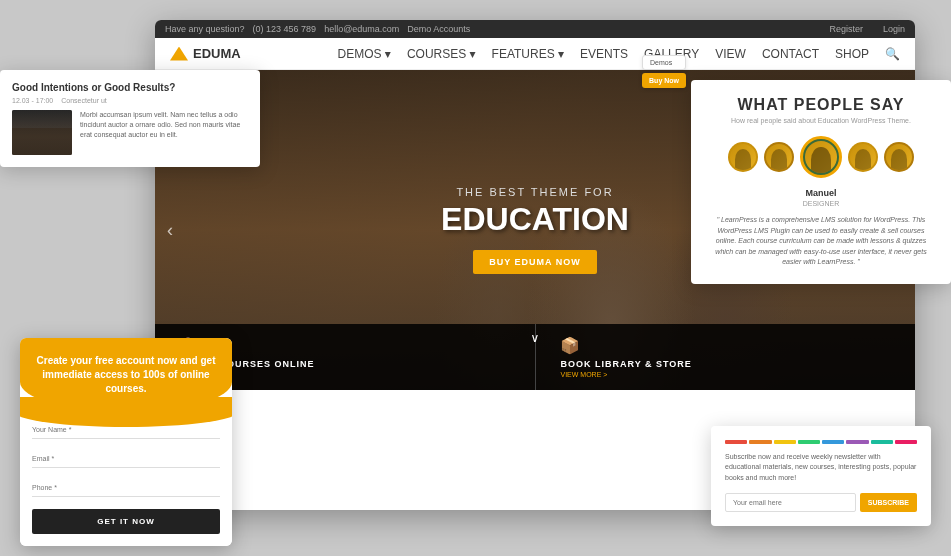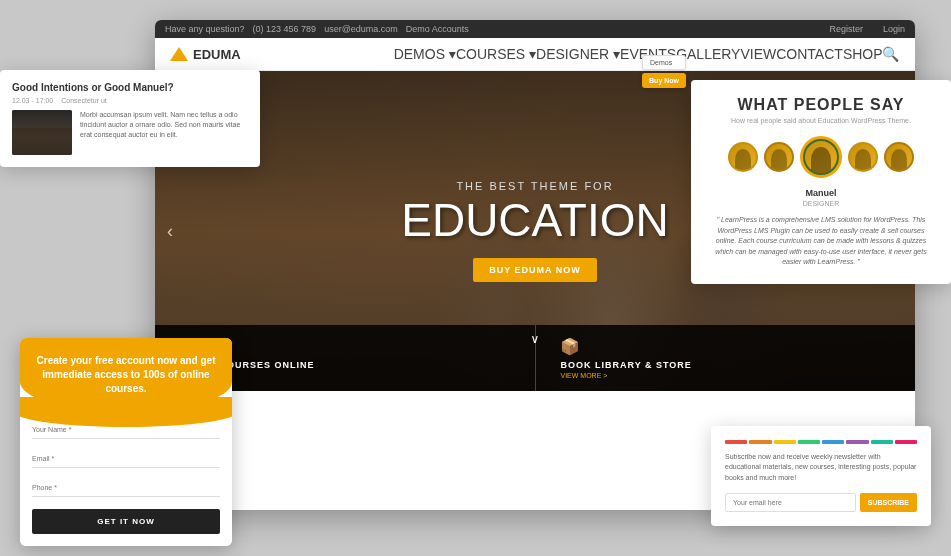--- a/index.html
+++ b/index.html
@@ -56,22 +56,22 @@
       color: #333;
     }
     .logo-icon {
       width: 18px;
       height: 14px;
       background: #f0a500;
       clip-path: polygon(50% 0%, 100% 100%, 0% 100%);
     }
     .nav-links {
       display: flex;
-      gap: 0;
-      font-size: 14px;
+      gap: 16px;
+      font-size: 12px;
       color: #444;
       align-items: flex-end;
     }
     .nav-link { cursor: pointer; display: flex; align-items: center; gap: 2px; }
 
     
     .hero {
       position: relative;
       height: 320px;
       background: linear-gradient(rgba(0,0,0,0.4), rgba(0,0,0,0.5)), 
@@ -107,22 +107,22 @@
       text-align: center;
       color: white;
     }
     .hero-subtitle {
       font-size: 11px;
       letter-spacing: 2px;
       color: #ddd;
       margin-bottom: 5px;
     }
     .hero-title {
-      font-size: 46px;
-      font-weight: 400;
+      font-size: 32px;
+      font-weight: 700;
       line-height: 1;
       text-shadow: 2px 2px 4px rgba(0,0,0,0.5);
     }
     .hero-btn {
       margin-top: 15px;
       background: #f0a500;
       color: #fff;
       border: none;
       padding: 7px 16px;
       font-size: 9px;
@@ -466,38 +466,38 @@
   </style>
 </head>
 <body>
 
 <div class="main-browser">
 
   <div class="top-bar">
     <div class="top-bar-left">
       <span>Have any question?</span>
       <span>(0) 123 456 789</span>
-      <span>user@eduma.com</span>
+      <span>hello@eduma.com</span>
       <span>Demo Accounts</span>
     </div>
     <div class="top-bar-right">
       <span>Register</span>
       <span>Login</span>
     </div>
   </div>
 
   <div class="nav-bar">
     <div class="logo">
       <div class="logo-icon"></div>
       <span>EDUMA</span>
     </div>
     <div class="nav-links">
       <span class="nav-link">DEMOS ▾</span>
       <span class="nav-link">COURSES ▾</span>
-      <span class="nav-link">DESIGNER ▾</span>
+      <span class="nav-link">FEATURES ▾</span>
       <span class="nav-link">EVENTS</span>
       <span class="nav-link">GALLERY</span>
       <span class="nav-link">VIEW</span>
       <span class="nav-link">CONTACT</span>
       <span class="nav-link">SHOP</span>
       <span class="nav-link">🔍</span>
     </div>
   </div>
 
   <div class="hero">
@@ -524,21 +524,21 @@
         <div class="feature-icon">📦</div>
         <div class="feature-title">BOOK LIBRARY &amp; STORE</div>
         <div class="feature-link">VIEW MORE &gt;</div>
       </div>
     </div>
   </div>
 
 </div>
 
 <div class="blog-card">
-  <div class="blog-card-title">Good Intentions or Good Manuel?</div>
+  <div class="blog-card-title">Good Intentions or Good Results?</div>
   <div class="blog-card-meta">
     <span>12.03 - 17:00</span>
     <span>Consectetur ut</span>
   </div>
   <div class="blog-card-body">
     <div class="blog-card-img">
 
       <div style="position:absolute;inset:0;background:linear-gradient(to bottom, #2a2a2a 0%, #5a4a3a 60%, #3a2a1a 100%);"></div>
       <div style="position:absolute;bottom:0;left:0;right:0;height:60%;background:rgba(60,40,20,0.6);"></div>
     </div>

